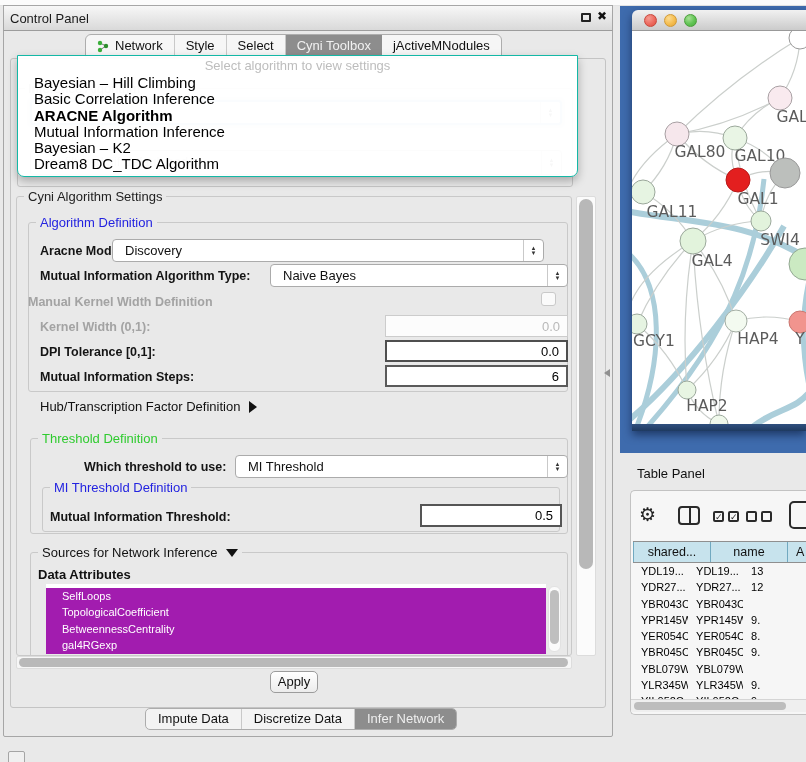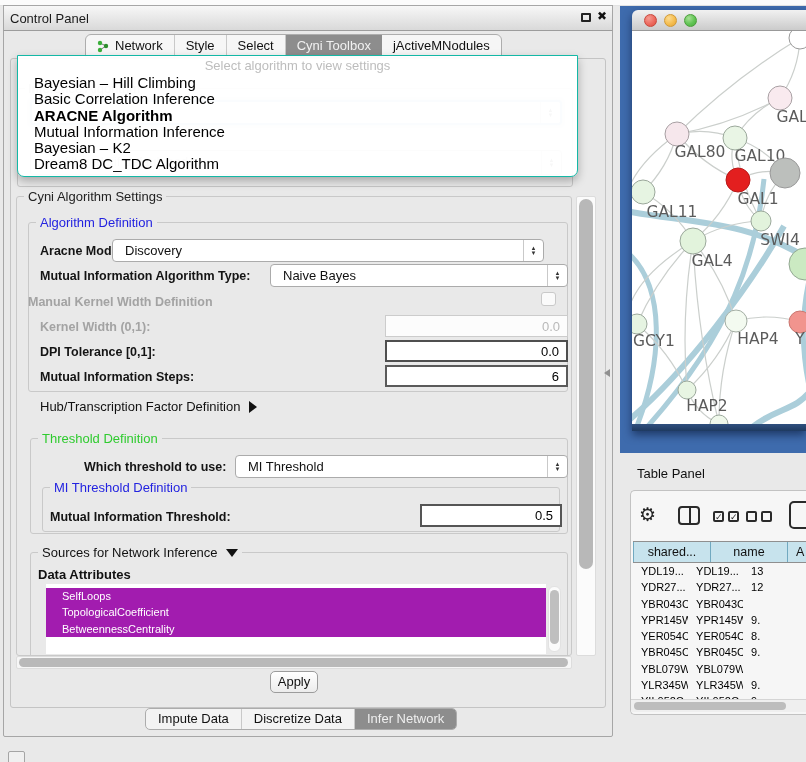--- a/index.html
+++ b/index.html
@@ -271,20 +271,21 @@
 <div id="src-box" class="abs groupbox"></div>
 <span id="src-label" class="abs grouplabel">
   <span>Sources for Network Inference</span>
   <span class="tri-down"></span>
 </span>
 <div id="attr-label" class="abs">Data Attributes</div>
 <div id="attr-list" class="abs">
     <div class="attr-item">SelfLoops</div>
     <div class="attr-item">TopologicalCoefficient</div>
     <div class="attr-item">BetweennessCentrality</div>
+    <div class="attr-item">gal4RGexp</div>
   </div>
 <div id="attr-scroll" class="abs"></div>
 <div id="attr-thumb" class="abs"></div>
 
 <div id="hscroll" class="abs"></div>
 <div id="hscroll-thumb" class="abs"></div>
 
 <div id="apply-btn" class="abs">Apply</div>
 
 <div id="bottom-tabs" class="abs">

